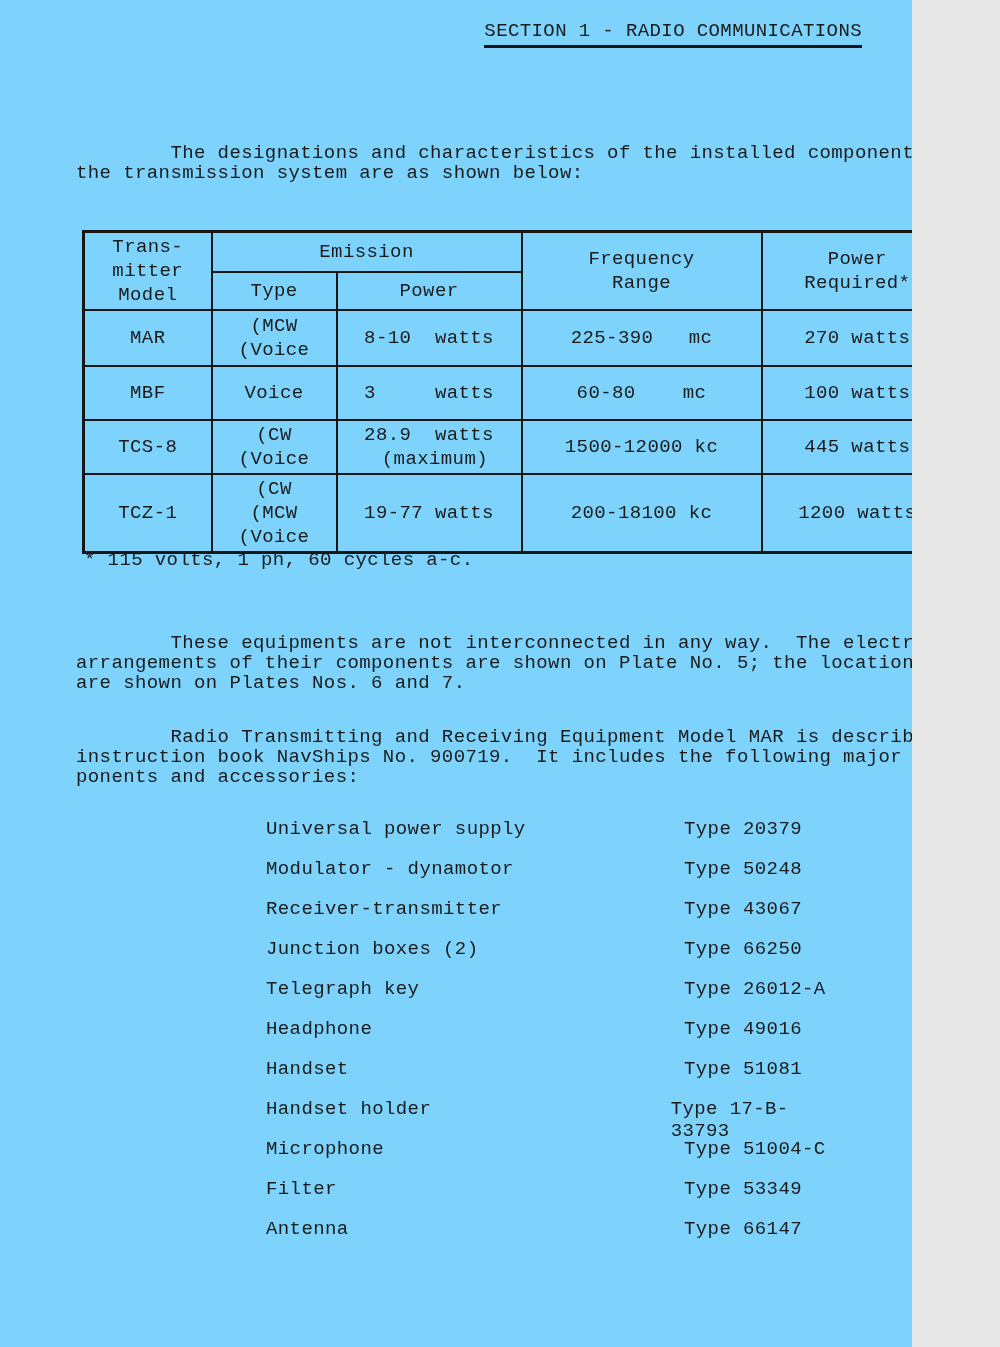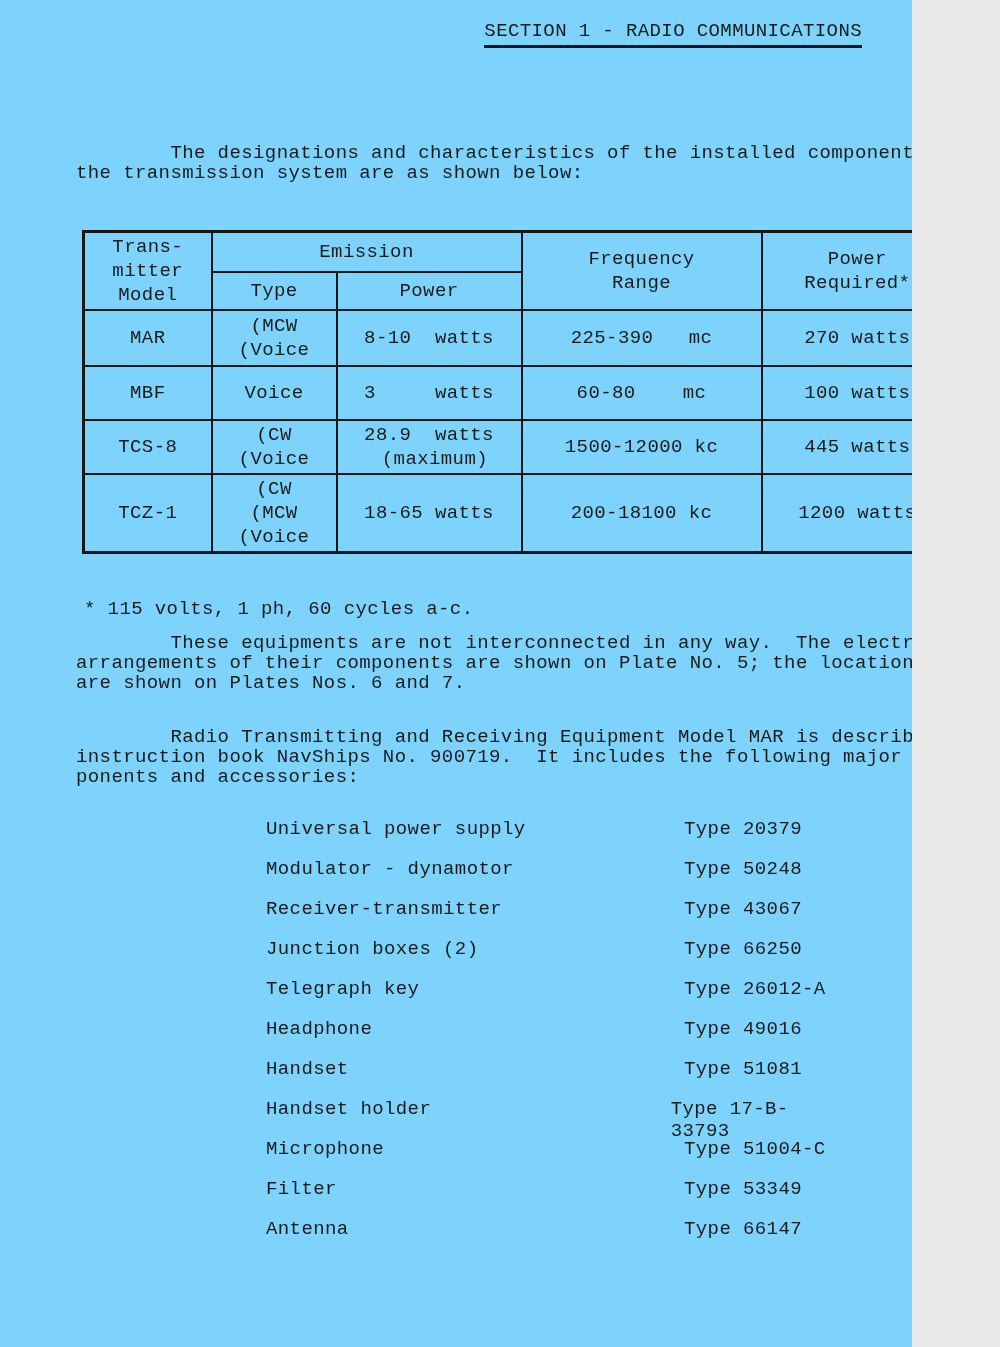--- a/index.html
+++ b/index.html
@@ -25,21 +25,21 @@
   .section-heading {
     position: absolute;
     top: 90px;
     left: 82px;
   }
   .section-heading .num { margin-right: 22px; }
   .para { position: absolute; left: 76px; line-height: 20px; }
   .para-intro { top: 143px; }
   .para-interconnect { top: 633px; }
   .para-mar { top: 727px; }
-  .footnote { position: absolute; top: 598px; left: 84px; }
+  .footnote { position: absolute; top: 549px; left: 84px; }
 
   table.spec {
     position: absolute;
     top: 230px;
     left: 82px;
     width: 870px;
     border-collapse: collapse;
     table-layout: fixed;
     font-size: 19px;
     letter-spacing: 0.4px;
@@ -118,21 +118,21 @@
       <td class="pre ta-left pad-power">28.9  watts
  (maximum)</td>
       <td class="pre">1500-12000 kc</td>
       <td>445 watts</td>
     </tr>
     <tr style="height:75px">
       <td>TCZ-1</td>
       <td class="pre ta-left pad-type">(CW
 (MCW
 (Voice</td>
-      <td class="pre ta-left pad-power">18-65 watts</td>
+      <td class="pre ta-left pad-power">19-77 watts</td>
       <td class="pre">200-18100 kc</td>
       <td>1200 watts</td>
     </tr>
   </tbody>
     </table>
 
   <div class="footnote">* 115 volts, 1 ph, 60 cycles a-c.</div>
 
   <div class="para para-interconnect pre">        These equipments are not interconnected in any way.  The electrical
 arrangements of their components are shown on Plate No. 5; the locations

